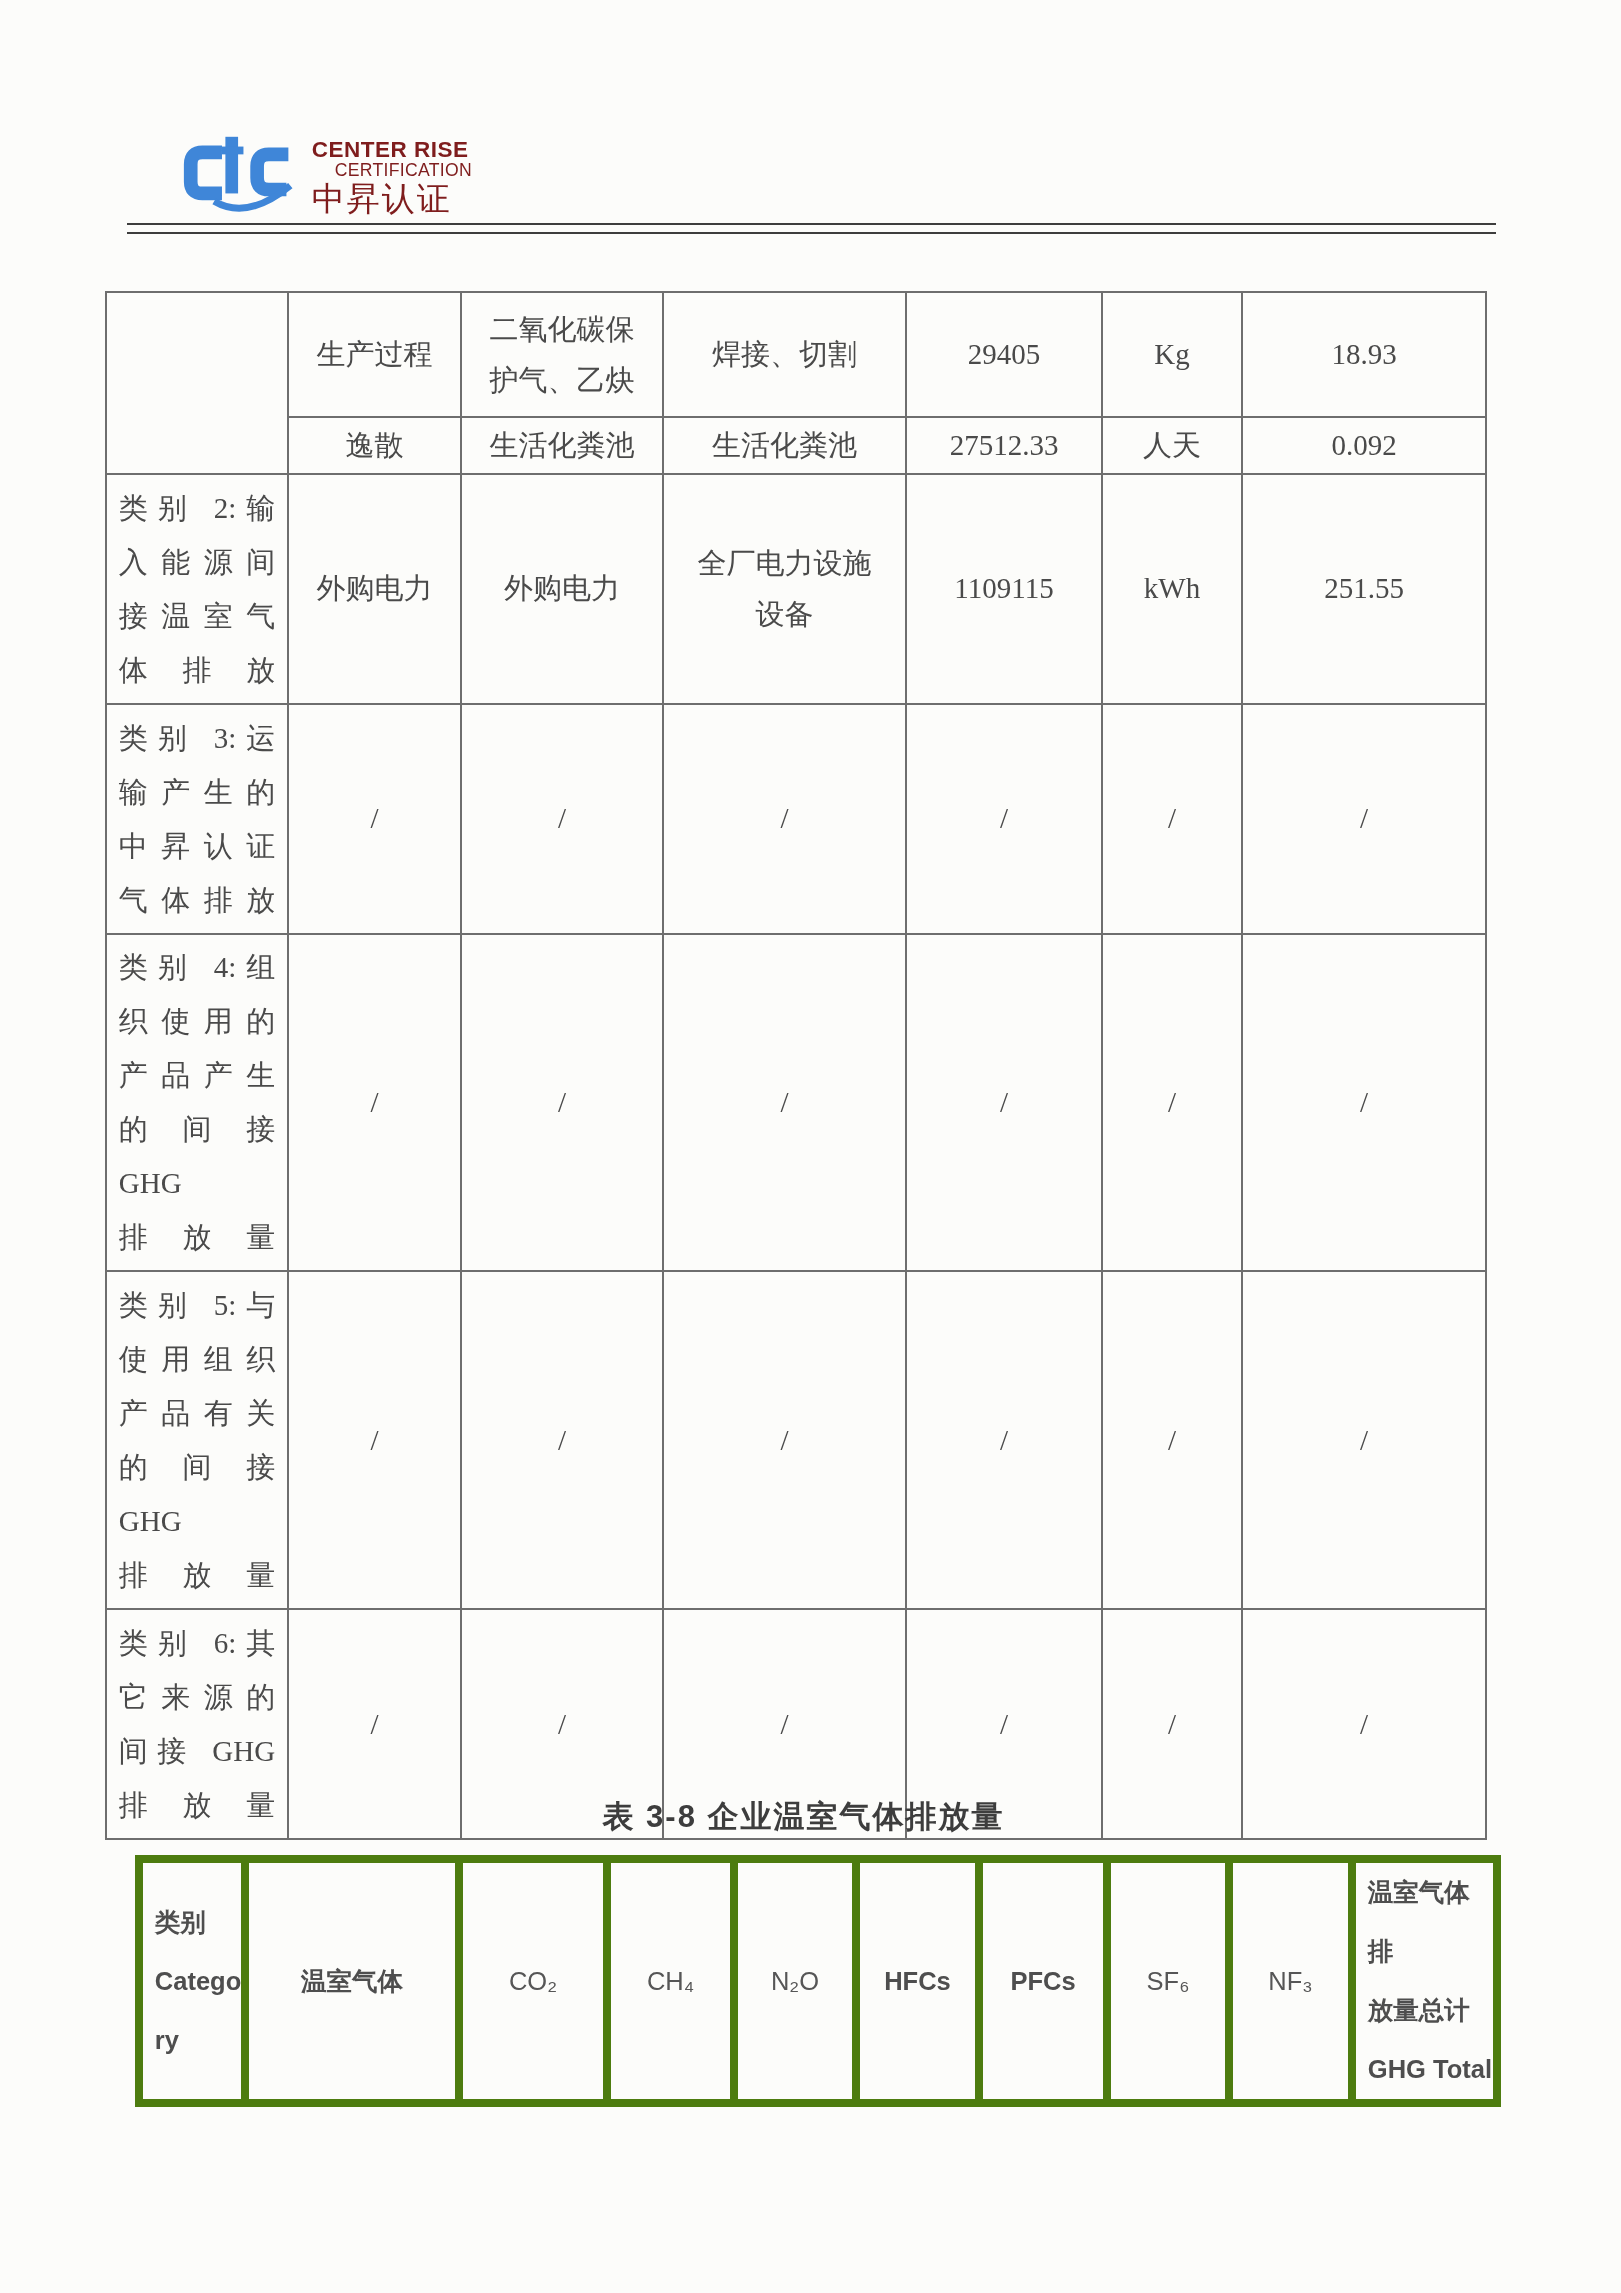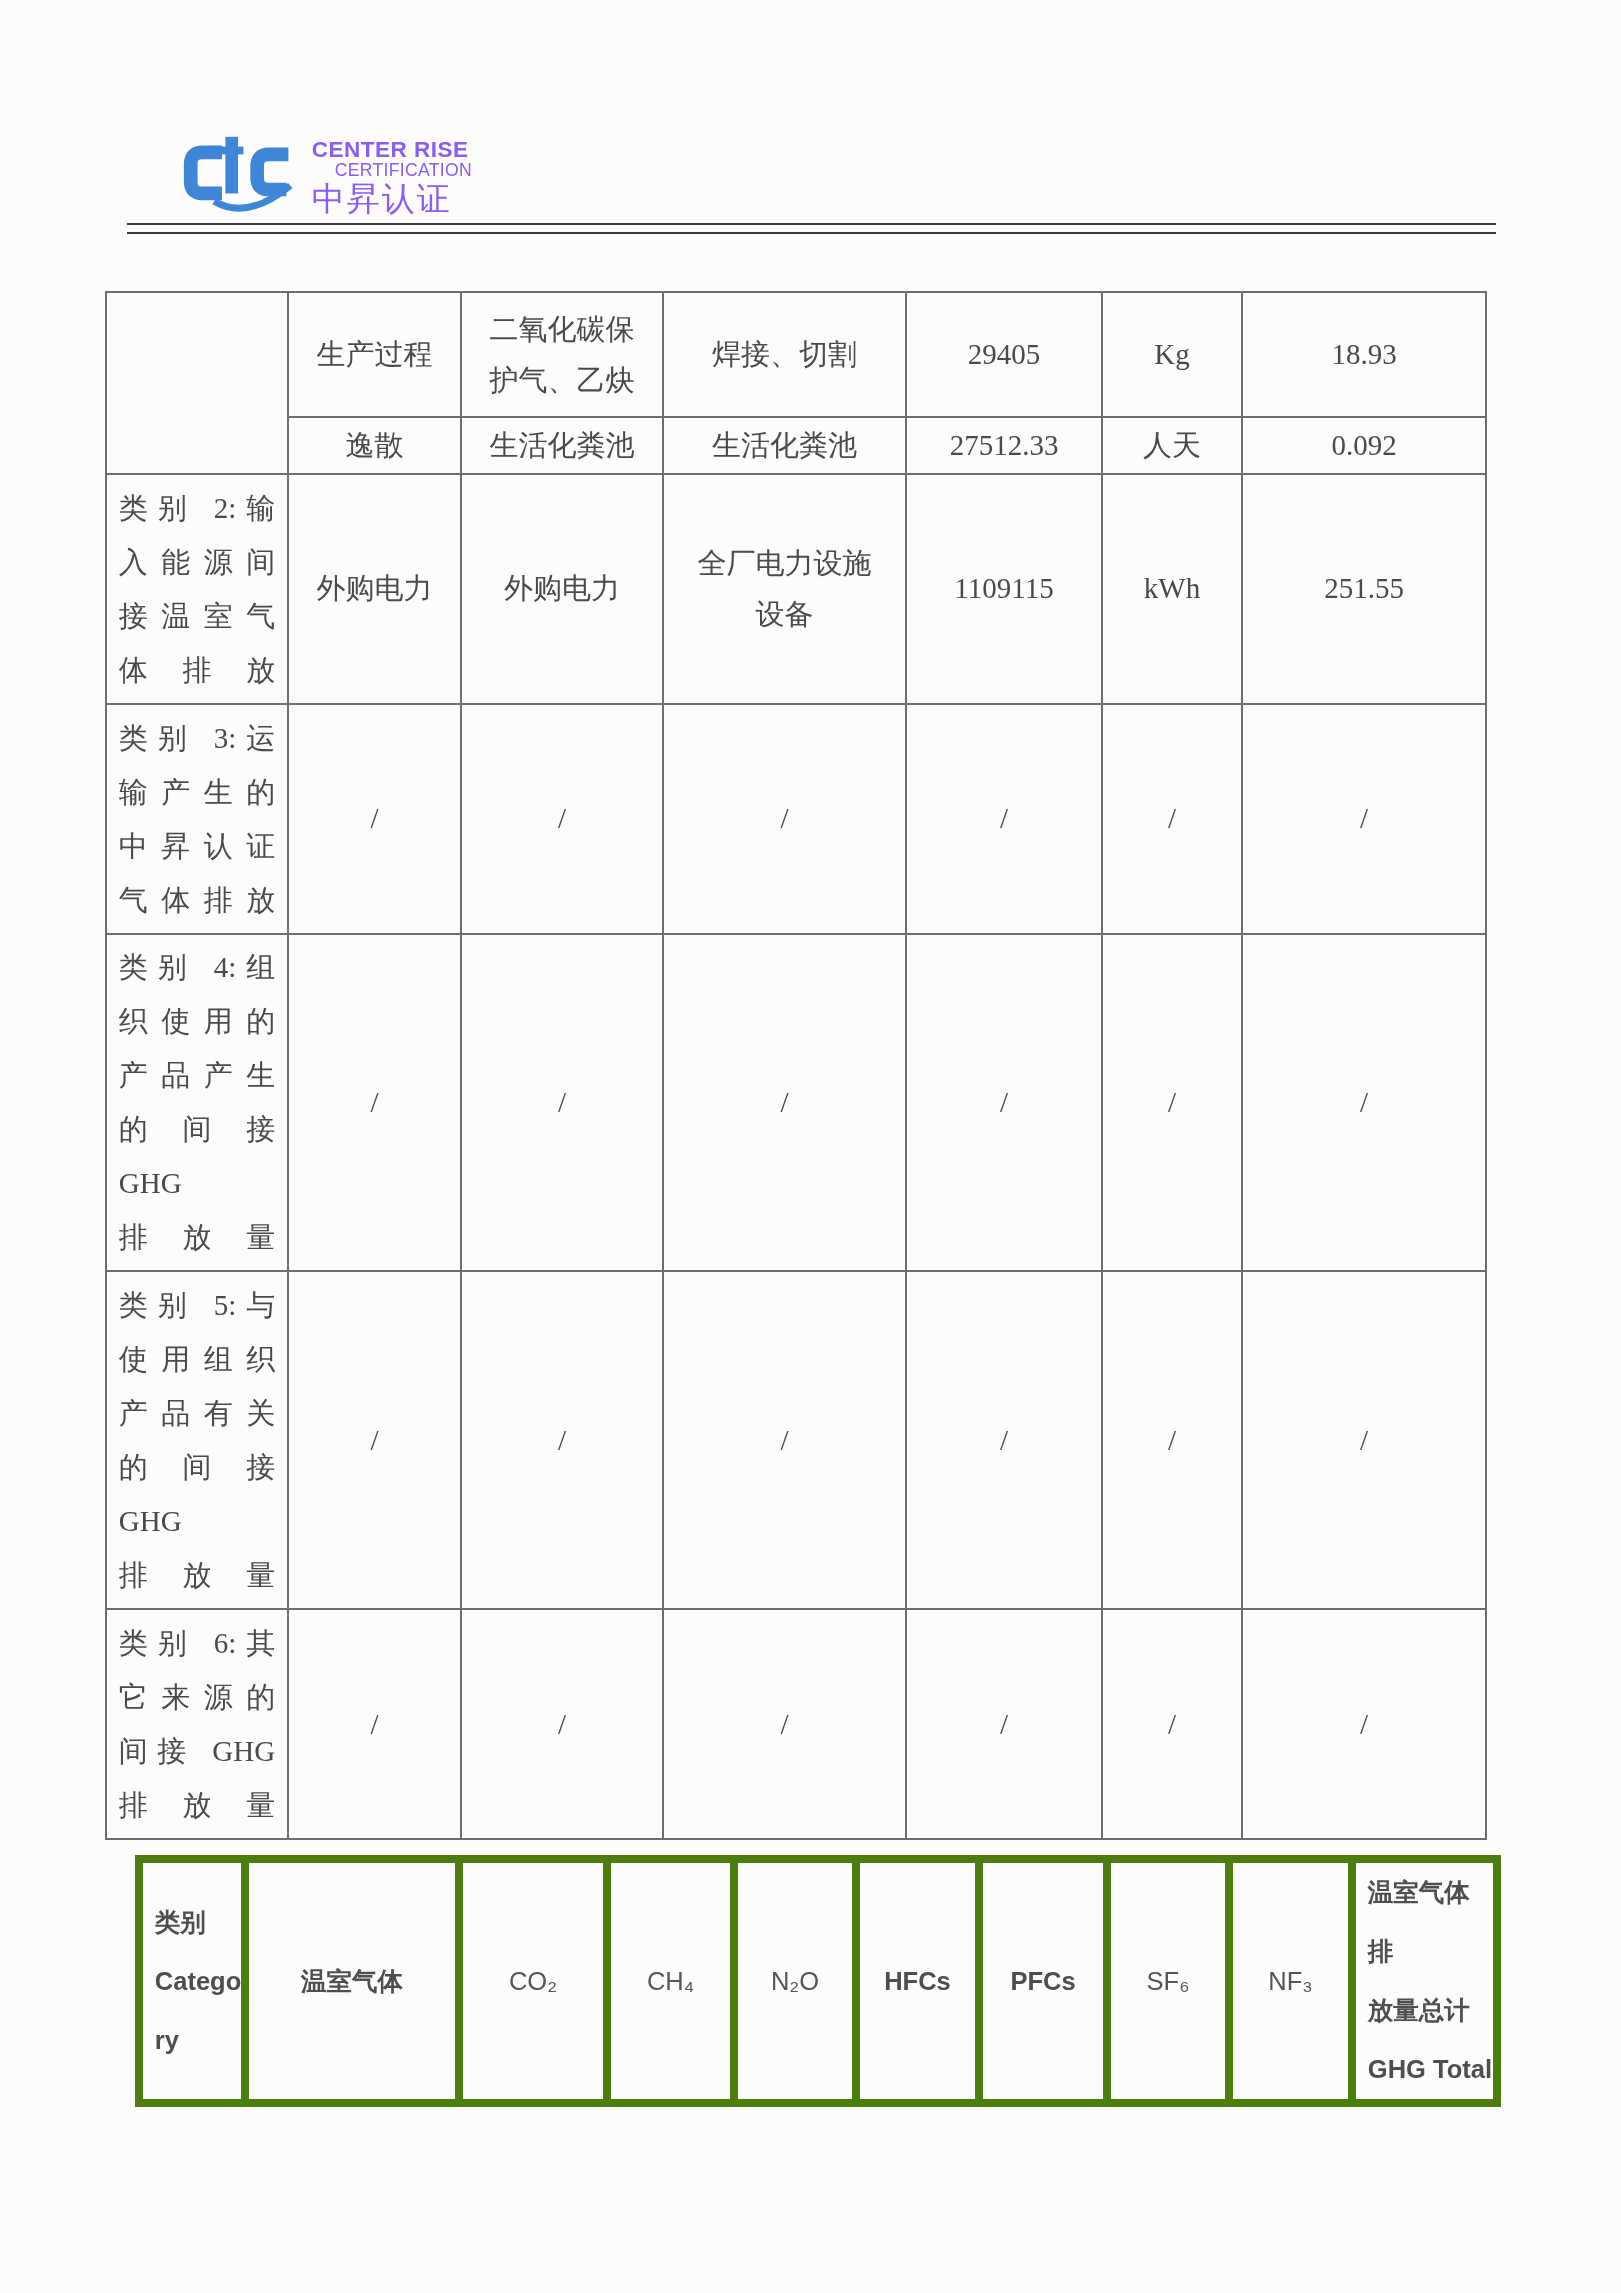--- a/index.html
+++ b/index.html
@@ -128,21 +128,21 @@
 
       <path d="M44 28 H24 Q12 28 12 40 V58 Q12 70 24 70 H44" stroke-width="14"></path>
 
       <path d="M54 12 V70" stroke-width="13"></path>
       <path d="M44 26 H66" stroke-width="8"></path>
 
       <path d="M112 30 H92 Q80 30 80 42 V54 Q80 66 92 66 H110" stroke-width="14"></path>
 
       <path d="M36 78 Q70 98 114 62" stroke-width="7"></path>
     </svg>
-    <div class="logo-text" style="color:#8b5cf6">
+    <div class="logo-text" style="color:#7f1d1d">
       <div class="logo-line1">CENTER RISE</div>
       <div class="logo-line2">CERTIFICATION</div>
       <div class="logo-line3">中昇认证</div>
     </div>
   </div>
 
   <div class="header-rule"></div>
 
   <div class="t1-wrap">
     <table class="t1">
@@ -235,20 +235,21 @@
           <td class="slash">/</td>
           <td class="slash">/</td>
           <td class="slash">/</td>
           <td class="slash">/</td>
         </tr>
       </tbody>
     </table>
   </div>
 
 
+  <div class="table-title">表 3-8 企业温室气体排放量</div>
 
   <div class="t2-wrap">
     <table class="t2">
       <colgroup>
         <col style="width:106px">
           <col style="width:214px">
           <col style="width:148px">
         <col style="width:127px">
           <col style="width:122px">
           <col style="width:123px">

